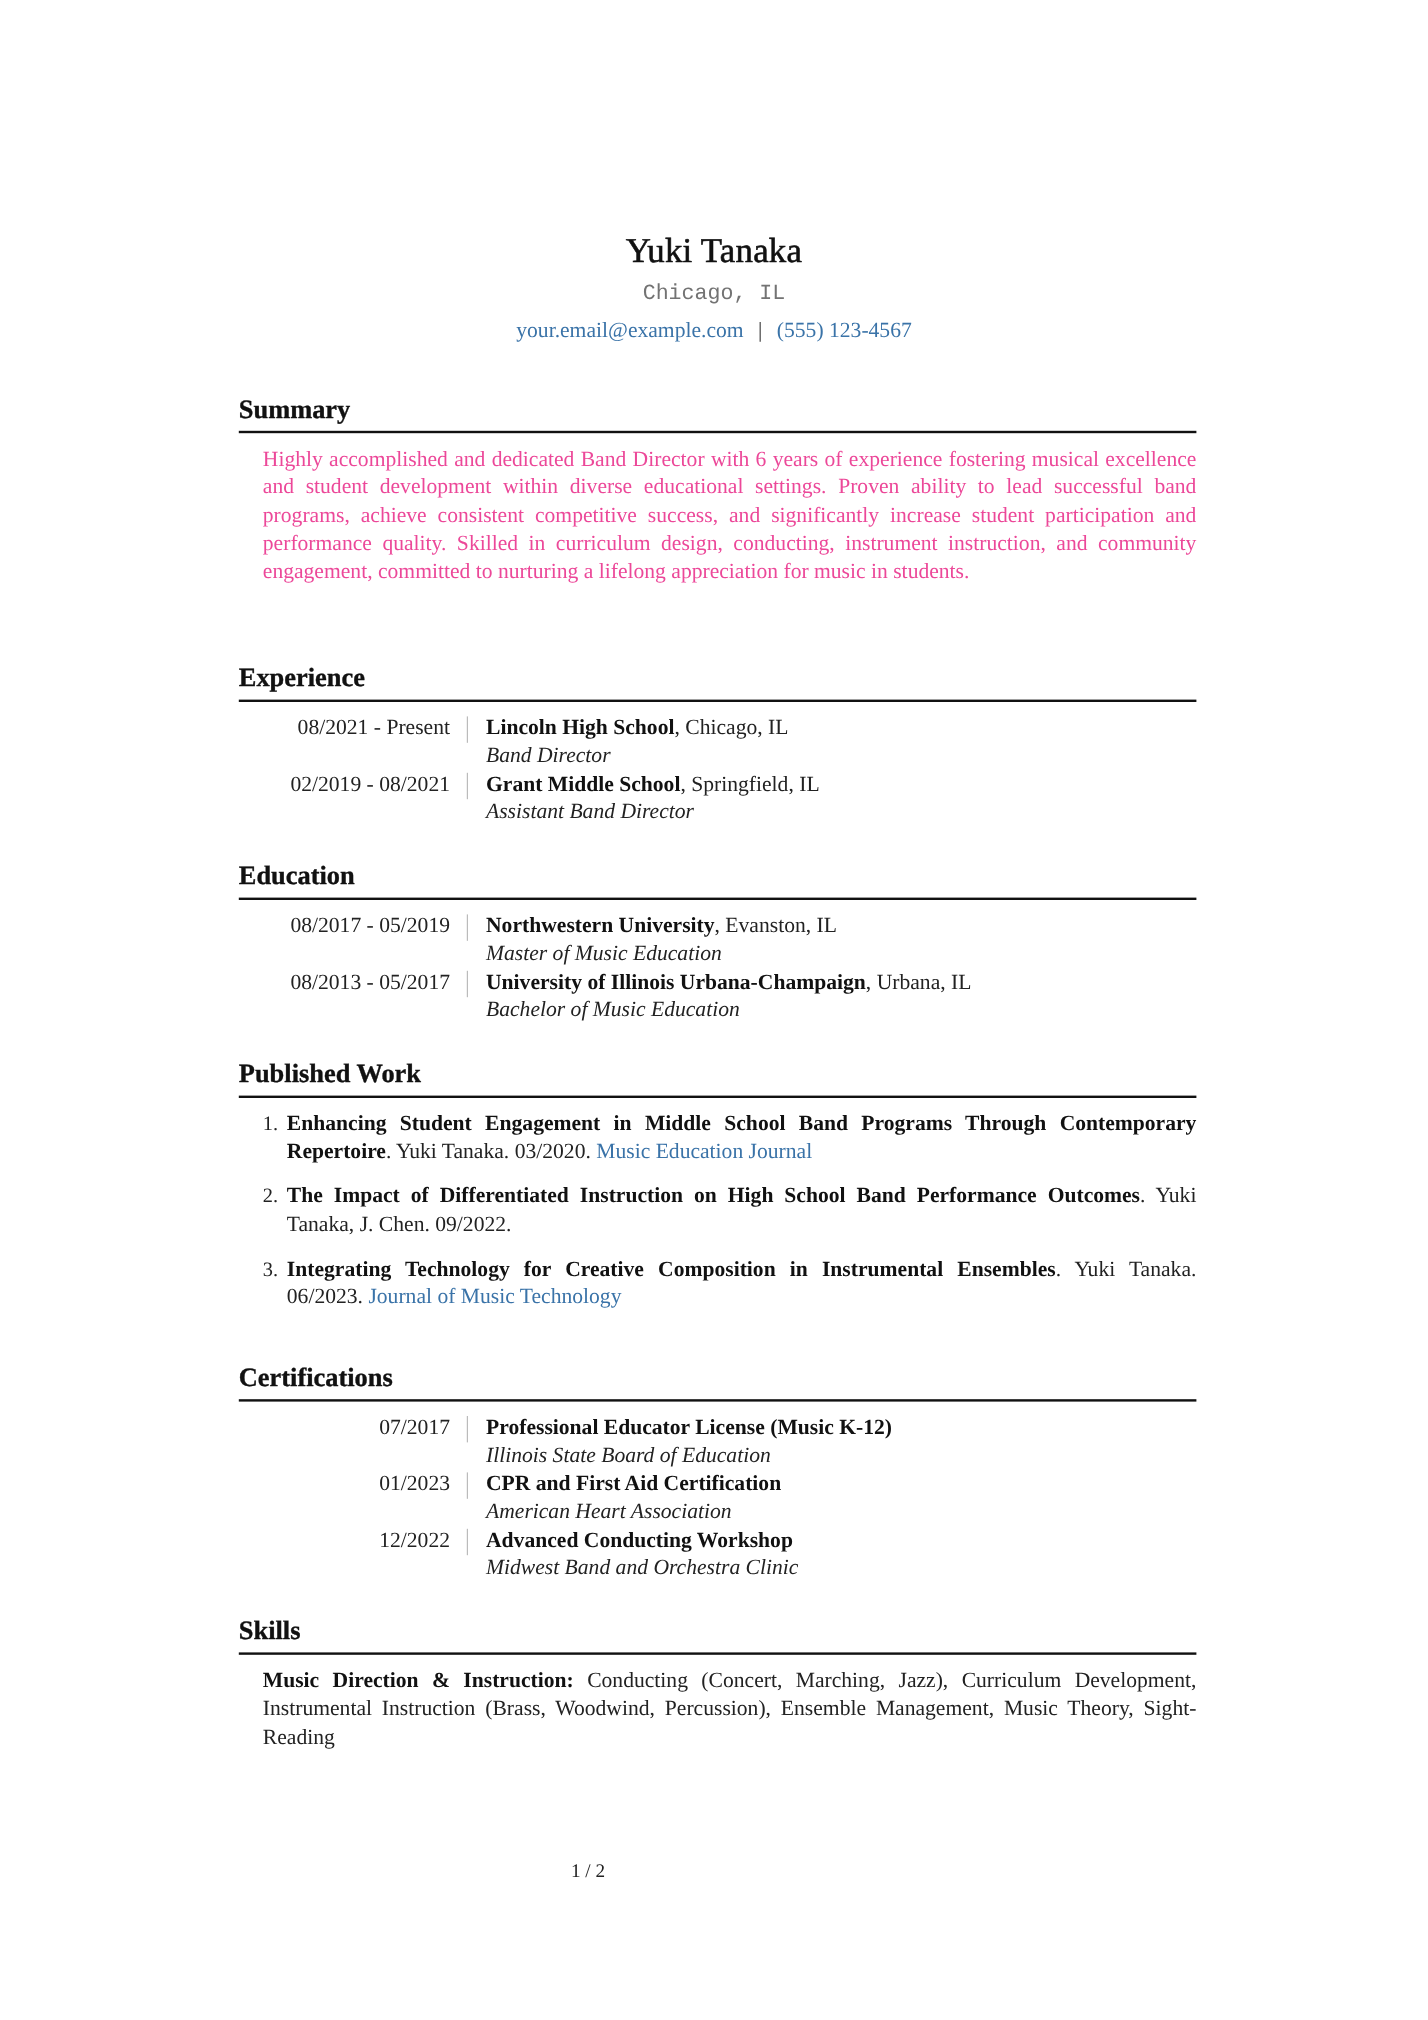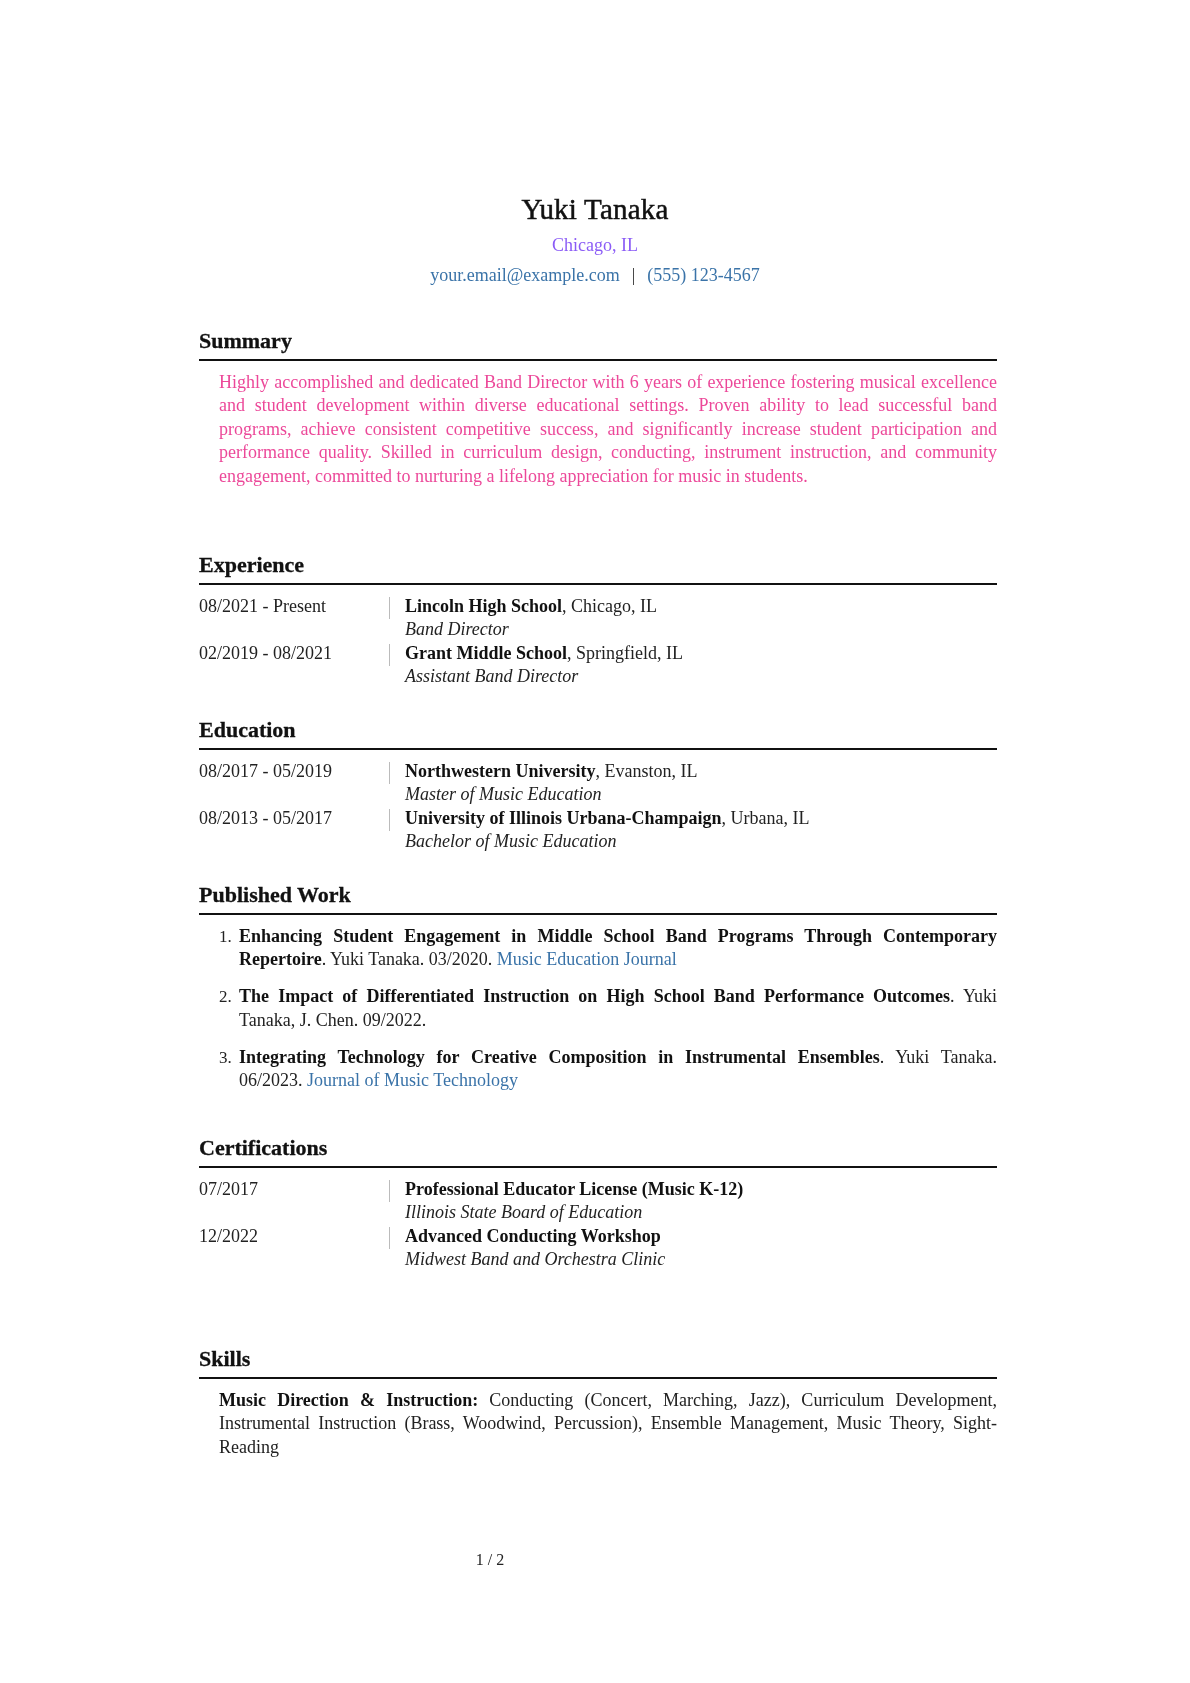--- a/index.html
+++ b/index.html
@@ -4,36 +4,36 @@
 <style>
   html, body { margin: 0; padding: 0; background: #ffffff; }
   body {
     width: 1190px; height: 1683px; position: relative; overflow: hidden;
     font-family: "Liberation Serif", "DejaVu Serif", serif;
     color: #1a1a1a;
   }
   .page { position: absolute; left: 0; top: 0; width: 1190px; height: 1683px; }
   .header { position: absolute; left: 0; top: 190px; width: 1190px; text-align: center; }
   .name { font-size: 29px; font-weight: 400; letter-spacing: 0.2px; color: #111; line-height: 38px; -webkit-text-stroke: 0.5px #111; }
-  .location { font-size: 18px; line-height: 26px; margin-top: 4px; color: #8b5cf6; }
+  .location { font-size: 18px; line-height: 26px; margin-top: 4px; color: #737373; font-family: Liberation Mono, monospace; }
   .contact { font-size: 18px; line-height: 26px; margin-top: 4px; }
   .contact a { color: #3a73a8; text-decoration: none; margin-top: 32px; }
   .contact .sep { color: #333; margin: 0 12px; }
 
   .section { position: absolute; left: 199px; width: 798px; }
   .section-title { font-size: 22px; line-height: 28px; color: #111; margin: 0; -webkit-text-stroke: 0.3px #111; }
   .rule { height: 2px; background: #111; margin-top: 4px; }
 
   .summary-text {
     margin: 10px 0 0 20px; font-size: 18px; line-height: 23.4px; text-align: justify; color: #ec4899;
   }
 
   .entries { margin-top: 10px; }
   .entry { display: flex; align-items: flex-start; line-height: 23.4px; font-size: 18px; }
-  .entry-date { width: 176px; padding-right: 14px; color: #222; flex-shrink: 0; }
+  .entry-date { width: 176px; text-align: right; padding-right: 14px; color: #222; flex-shrink: 0; }
   .entry-bar { width: 1px; height: 22px; background: #bbb; margin-top: 2px; flex-shrink: 0; }
   .entry-body { padding-left: 15px; color: #222; }
   .entry-body b { color: #111; }
   .entry-body i { display: block; }
 
   .pubs { margin: 10px 0 0 20px; padding: 0; list-style: none; }
   .pubs li { display: flex; font-size: 18px; line-height: 23.4px; margin-bottom: 13.5px; color: #222; }
   .pubs .num { width: 20px; flex-shrink: 0; font-size: 17px; }
   .pubs .txt { text-align: justify; flex: 1; }
   .pubs a { color: #3a73a8; text-decoration: none; }
@@ -134,20 +134,28 @@
     <div class="entries">
       <div class="entry">
         <div class="entry-date">07/2017</div>
         <div class="entry-bar"></div>
         <div class="entry-body">
           <b>Professional Educator License (Music K-12)</b>
           <i>Illinois State Board of Education</i>
         </div>
       </div>
       <div class="entry">
+        <div class="entry-date">01/2023</div>
+        <div class="entry-bar"></div>
+        <div class="entry-body">
+          <b>CPR and First Aid Certification</b>
+          <i>American Heart Association</i>
+        </div>
+      </div>
+      <div class="entry">
         <div class="entry-date">12/2022</div>
         <div class="entry-bar"></div>
         <div class="entry-body">
           <b>Advanced Conducting Workshop</b>
           <i>Midwest Band and Orchestra Clinic</i>
         </div>
       </div>
     </div>
   </div>
 

